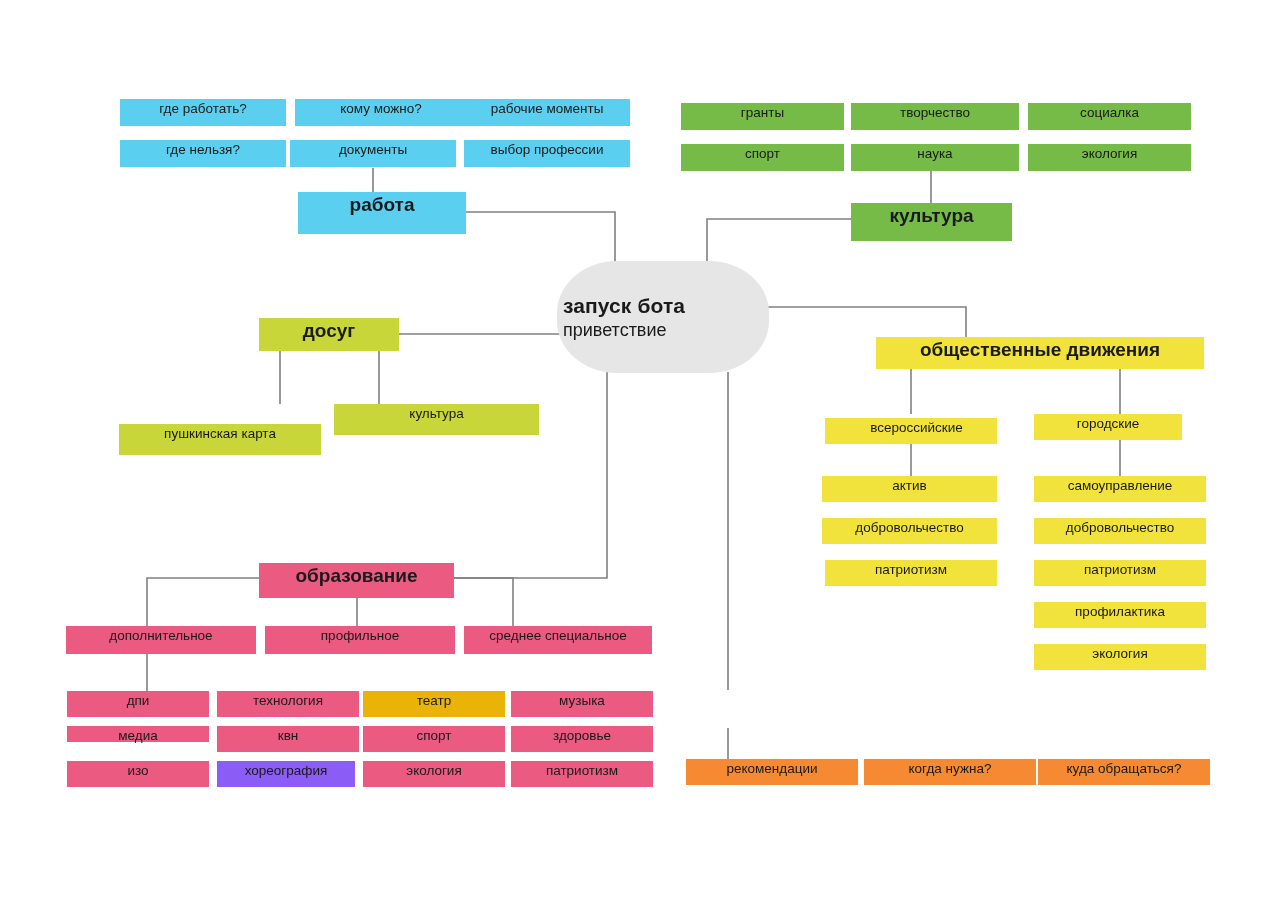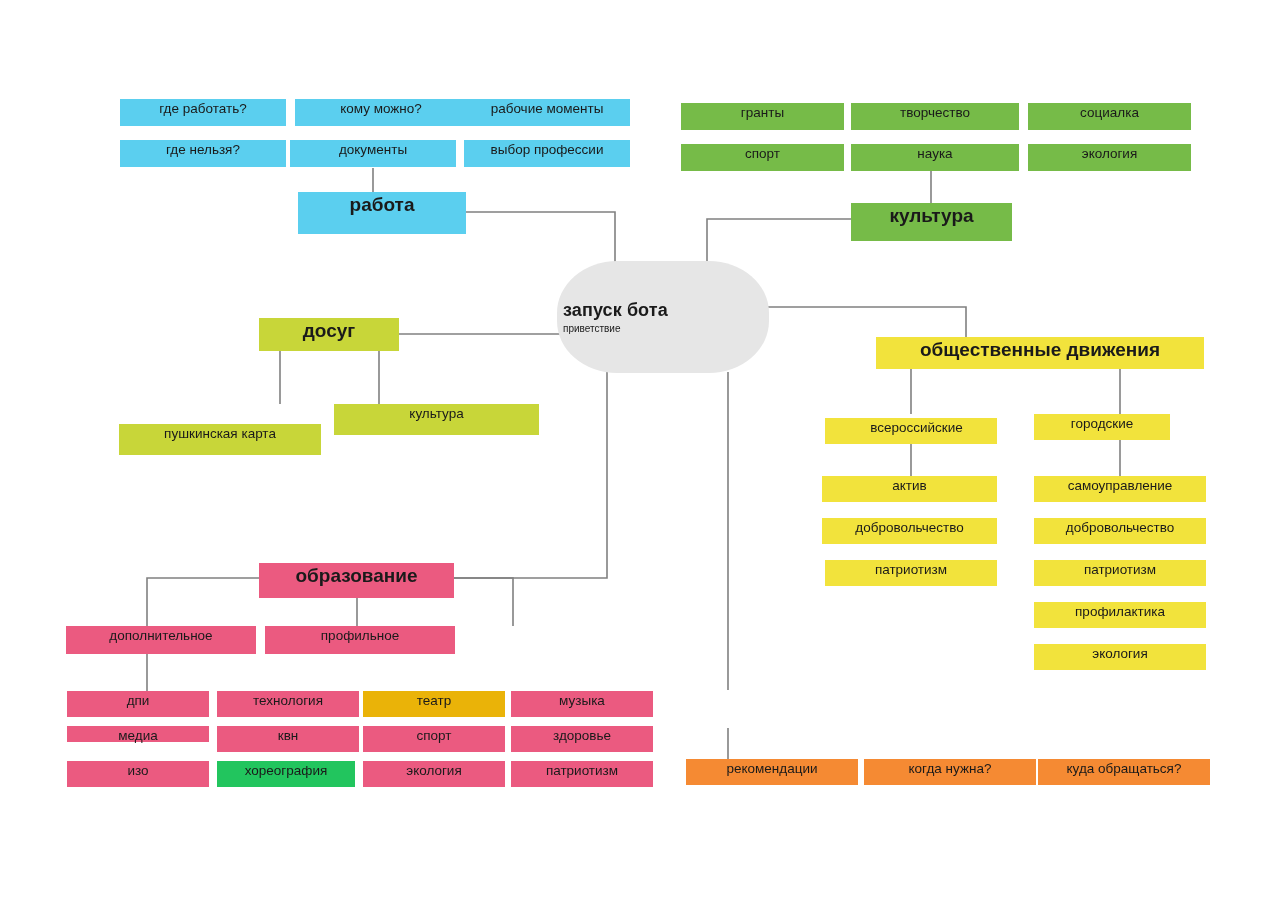--- a/index.html
+++ b/index.html
@@ -46,26 +46,26 @@
   .branch {
     font-size: 19px;
     font-weight: 700;
   }
   .root {
     border-radius: 60px / 52px;
     flex-direction: column;
     background: #e6e6e6;
   }
   .root .root-title {
-    font-size: 18px;
+    font-size: 21px;
     font-weight: 700;
     letter-spacing: .1px;
   }
   .root .root-sub {
-    font-size: 10px;
+    font-size: 18px;
     font-weight: 400;
     margin-top: 2px;
   }
 </style>
 </head>
 <body>
 
 <div id="canvas">
 
   <svg id="edges" viewBox="0 0 1280 904" width="1280" height="904">
@@ -173,21 +173,21 @@
   <div class="node leaf" style="left:822px; top:476px; width:175px; height:26px; background:#F2E33C;">
     <span>актив</span>
   </div>
   <div class="node leaf" style="left:822px; top:518px; width:175px; height:26px; background:#F2E33C;">
     <span>добровольчество</span>
   </div>
   <div class="node leaf" style="left:825px; top:560px; width:172px; height:26px; background:#F2E33C;">
     <span>патриотизм</span>
   </div>
 
-  <div class="node leaf" style="left:1034px; top:414px; width:136px; height:26px; background:#F2E33C;">
+  <div class="node leaf" style="left:1034px; top:414px; width:148px; height:26px; background:#F2E33C;">
     <span>городские</span>
   </div>
   <div class="node leaf" style="left:1034px; top:476px; width:172px; height:26px; background:#F2E33C;">
     <span>самоуправление</span>
   </div>
   <div class="node leaf" style="left:1034px; top:518px; width:172px; height:26px; background:#F2E33C;">
     <span>добровольчество</span>
   </div>
   <div class="node leaf" style="left:1034px; top:560px; width:172px; height:26px; background:#F2E33C;">
     <span>патриотизм</span>
@@ -201,20 +201,23 @@
 
   <div class="node branch" style="left:259px; top:563px; width:195px; height:35px; background:#EB5A80;">
     <span>образование</span>
   </div>
   <div class="node leaf" style="left:66px; top:626px; width:190px; height:28px; background:#EB5A80;">
     <span>дополнительное</span>
   </div>
   <div class="node leaf" style="left:265px; top:626px; width:190px; height:28px; background:#EB5A80;">
     <span>профильное</span>
   </div>
+  <div class="node leaf" style="left:464px; top:626px; width:188px; height:28px; background:#EB5A80;">
+    <span>среднее специальное</span>
+  </div>
 
   <div class="node leaf" style="left:67px; top:691px; width:142px; height:26px; background:#EB5A80;">
     <span>дпи</span>
   </div>
   <div class="node leaf" style="left:217px; top:691px; width:142px; height:26px; background:#EB5A80;">
     <span>технология</span>
   </div>
   <div class="node leaf" style="left:363px; top:691px; width:142px; height:26px; background:#eab308;">
     <span>театр</span>
   </div>
@@ -231,21 +234,21 @@
   <div class="node leaf" style="left:363px; top:726px; width:142px; height:26px; background:#EB5A80;">
     <span>спорт</span>
   </div>
   <div class="node leaf" style="left:511px; top:726px; width:142px; height:26px; background:#EB5A80;">
     <span>здоровье</span>
   </div>
 
   <div class="node leaf" style="left:67px; top:761px; width:142px; height:26px; background:#EB5A80;">
     <span>изо</span>
   </div>
-  <div class="node leaf" style="left:217px; top:761px; width:138px; height:26px; background:#22c55e;">
+  <div class="node leaf" style="left:217px; top:761px; width:138px; height:26px; background:#8b5cf6;">
     <span>хореография</span>
   </div>
   <div class="node leaf" style="left:363px; top:761px; width:142px; height:26px; background:#EB5A80;">
     <span>экология</span>
   </div>
   <div class="node leaf" style="left:511px; top:761px; width:142px; height:26px; background:#EB5A80;">
     <span>патриотизм</span>
   </div>
 
   <div class="node leaf" style="left:686px; top:759px; width:172px; height:26px; background:#F58A33;">

